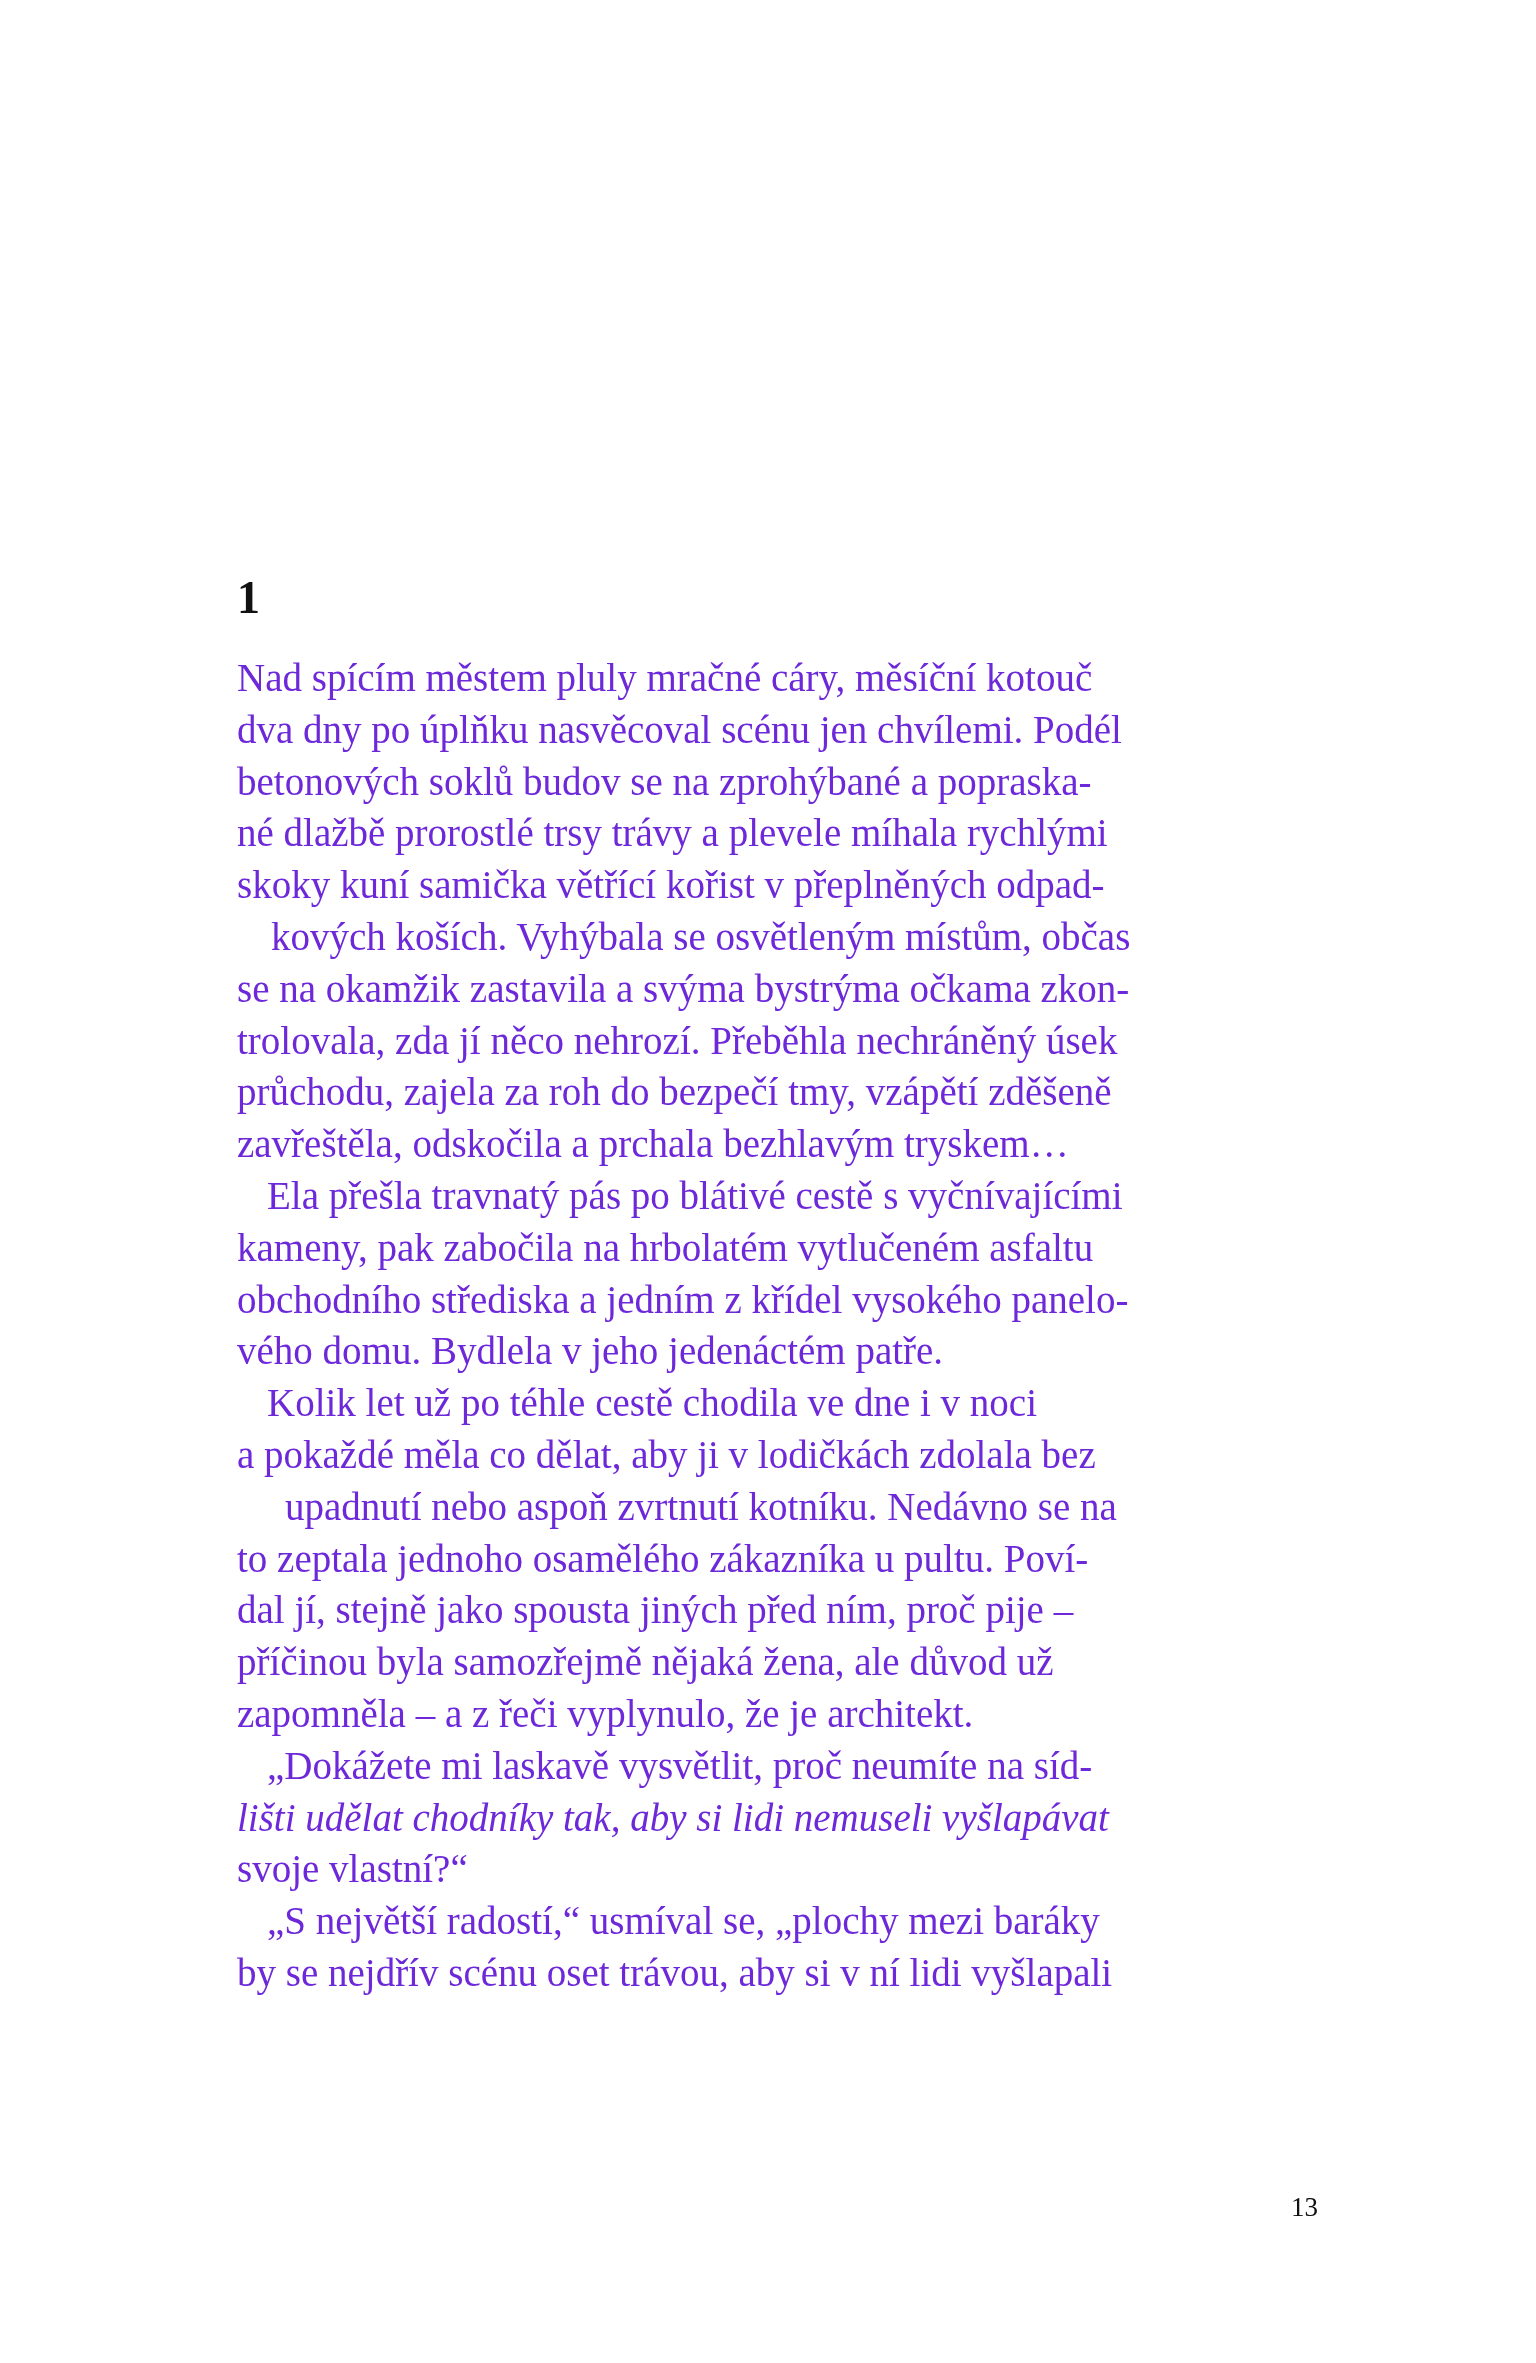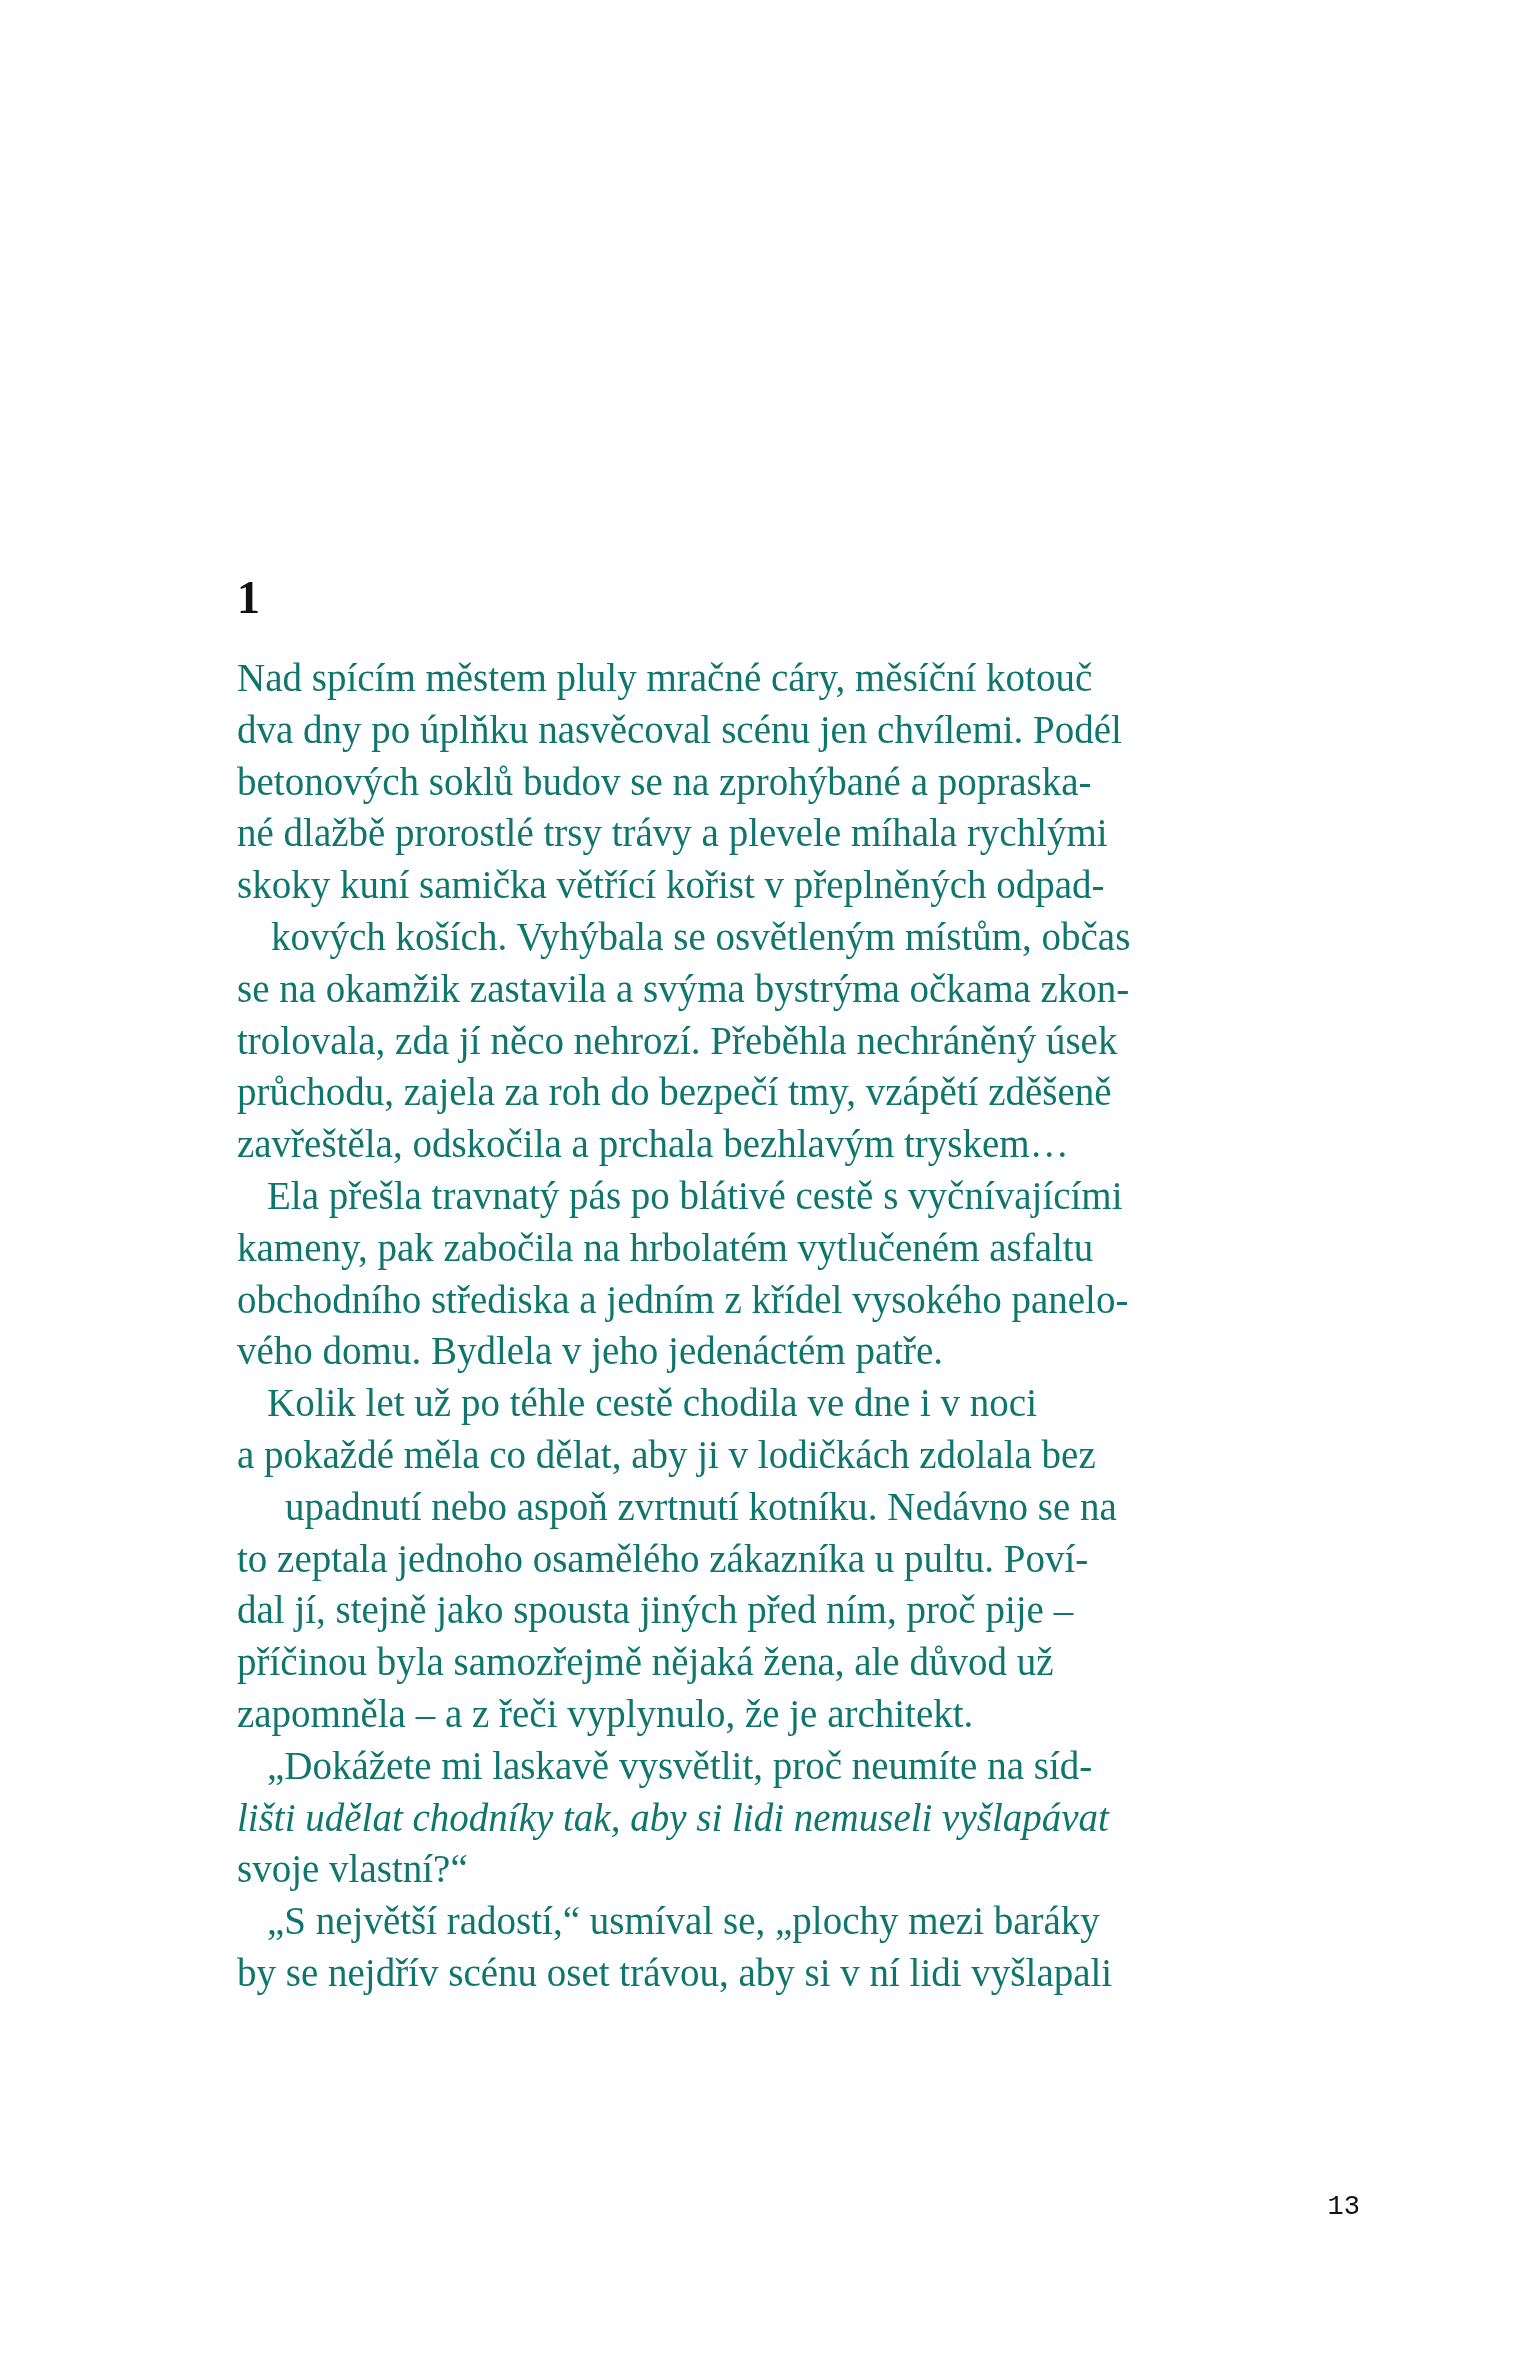--- a/index.html
+++ b/index.html
@@ -32,44 +32,44 @@
     color: #111111;
   }
   .body-text {
     position: absolute;
     left: 237px;
     top: 652px;
     width: 1061px;
     font-family: "Liberation Serif", "DejaVu Serif", serif;
     font-size: 39px;
     line-height: 51.8px;
-    color: #0f766e;
+    color: #6d28d9;
   }
   .line {
     display: block;
     height: 51.8px;
     white-space: nowrap;
     text-align: justify;
     text-align-last: justify;
     overflow: visible;
   }
   .line.last {
     text-align: left;
     text-align-last: left;
   }
   .line.indent {
     padding-left: 30px;
   }
   .page-number {
     position: absolute;
-    left: 1318px;
+    left: 1276px;
     top: 2190px;
     width: 42px;
     text-align: right;
-    font-family: Liberation Mono, monospace;
+    font-family: Liberation Serif, serif;
     font-size: 27px;
     line-height: 34px;
     color: #111111;
   }
 </style>
 </head>
 <body>
 
 <div class="page">
 

